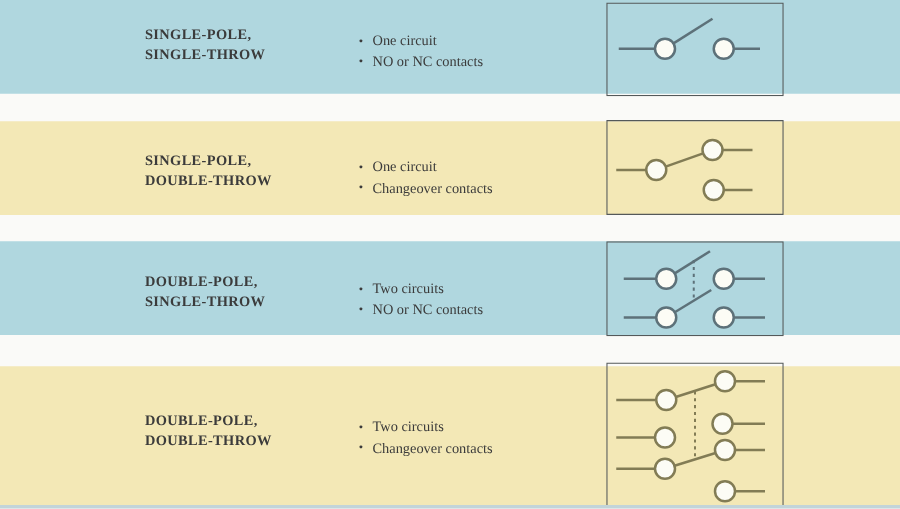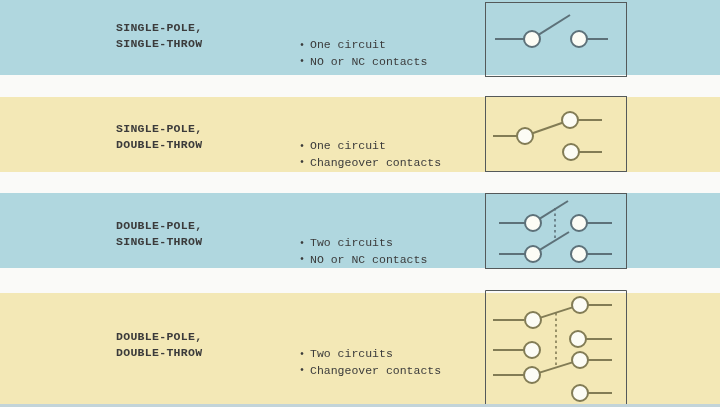--- a/index.html
+++ b/index.html
@@ -1,37 +1,37 @@
 <!DOCTYPE html>
 <html style="--blue-band: #b0d7df; --yellow-band: #f3e8b6; --gap: #fafaf8; --box-border: #54595a; --ink: #3b3b3b; --stroke-blue: #5d7179; --stroke-yellow: #827c55; --circle-fill: #fcfcf5;"><head>
 <meta charset="utf-8">
 <style>
   html,body{margin:0;padding:0;background:#e9e9e9;}
   .stage{
     position:relative;width:720px;height:407px;overflow:hidden;
     background:var(--gap,#fafaf8);
-    font-family:Liberation Mono, monospace;
+    font-family:Liberation Serif, serif;
     -webkit-font-smoothing:antialiased;
   }
   .band{position:absolute;left:0;width:720px;}
   .band.blue{background:var(--blue-band,#b0d7df);}
   .band.yellow{background:var(--yellow-band,#f3e8b6);}
   .band-1{top:0;height:75px;}
   .band-2{top:97px;height:75px;}
   .band-3{top:193px;height:75px;}
   .band-4{top:293px;height:111px;}
   .bottom-strip{position:absolute;left:0;top:404px;width:720px;height:3px;background:#c2d4d9;}
 
   .row-title{
     position:absolute;left:116px;width:165px;
     font-size:11.5px;font-weight:bold;line-height:16px;
     letter-spacing:.3px;color:var(--ink,#3b3b3b);
   }
   .row-bullets{
-    position:absolute;left:283px;width:170px;margin:16px;padding:0;list-style:none;
+    position:absolute;left:283px;width:170px;margin:4px;padding:0;list-style:none;
     font-size:11.5px;line-height:16px;color:var(--ink,#3b3b3b);
   }
   .row-bullets li{white-space:nowrap;}
   .row-bullets .dot{display:inline-block;width:11px;font-size:10px;vertical-align:0.5px;}
 
   .t-1{top:20px;} .t-2{top:121px;} .t-3{top:218px;} .t-4{top:329px;}
   .b-1{top:21px;} .b-2{top:122px;} .b-3{top:219px;} .b-4{top:330px;}
 
   .symbol{position:absolute;left:485px;display:block;}
   .sym-1{top:2px;}  .sym-2{top:96px;} .sym-3{top:193px;} .sym-4{top:290px;}

